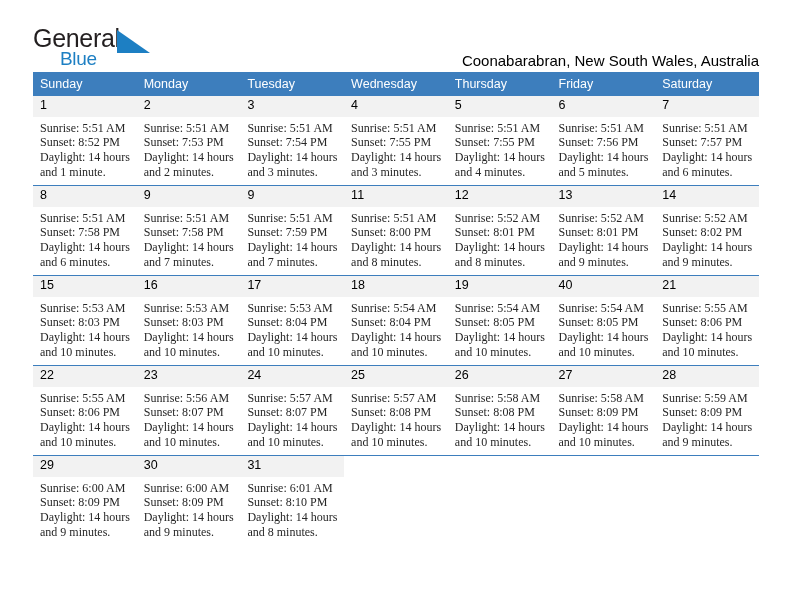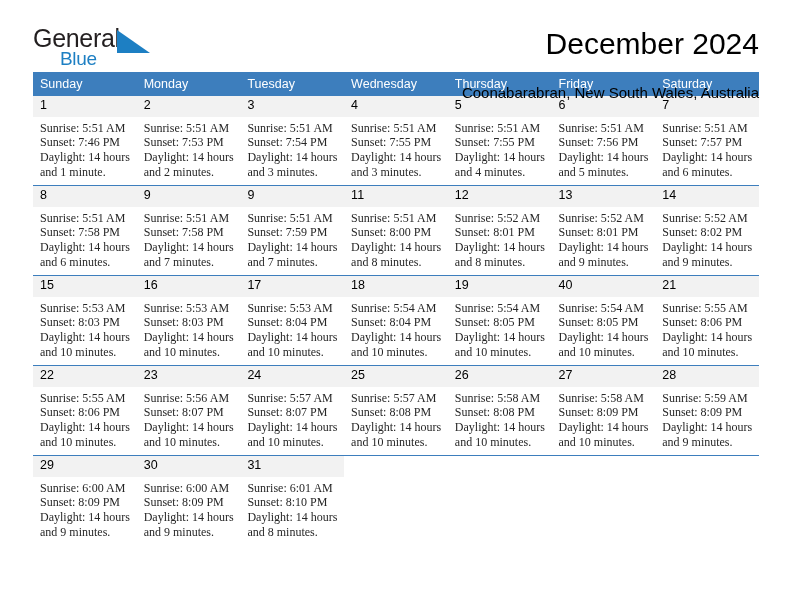--- a/index.html
+++ b/index.html
@@ -139,21 +139,20 @@
       <span class="logo-general">General</span>
       <span class="logo-triangle">
         <svg width="34" height="24" viewBox="0 0 34 24" xmlns="http://www.w3.org/2000/svg">
           <polygon points="0,0 33,23 0,23" fill="#1d7fc3"></polygon>
         </svg>
       </span>
       <span class="logo-blue">Blue</span>
     </div>
 
     <div class="title-wrap">
-      <div class="month-title">December 2024</div>
       <div class="location">Coonabarabran, New South Wales, Australia</div>
     </div>
 
   </div>
 
   <table class="calendar">
     <thead>
       <tr>
         <th>Sunday</th>
         <th>Monday</th>
@@ -164,21 +163,21 @@
         <th>Saturday</th>
       </tr>
     </thead>
     <tbody>
 
       <tr class="week-row first-week">
         <td>
           <div class="daynum">1</div>
           <div class="details">
             <div>Sunrise: 5:51 AM</div>
-            <div>Sunset: 7:46 PM</div>
+            <div>Sunset: 8:52 PM</div>
             <div>Daylight: 14 hours</div>
             <div>and 1 minute.</div>
           </div>
         </td>
         <td>
           <div class="daynum">2</div>
           <div class="details">
             <div>Sunrise: 5:51 AM</div>
             <div>Sunset: 7:53 PM</div>
             <div>Daylight: 14 hours</div>

